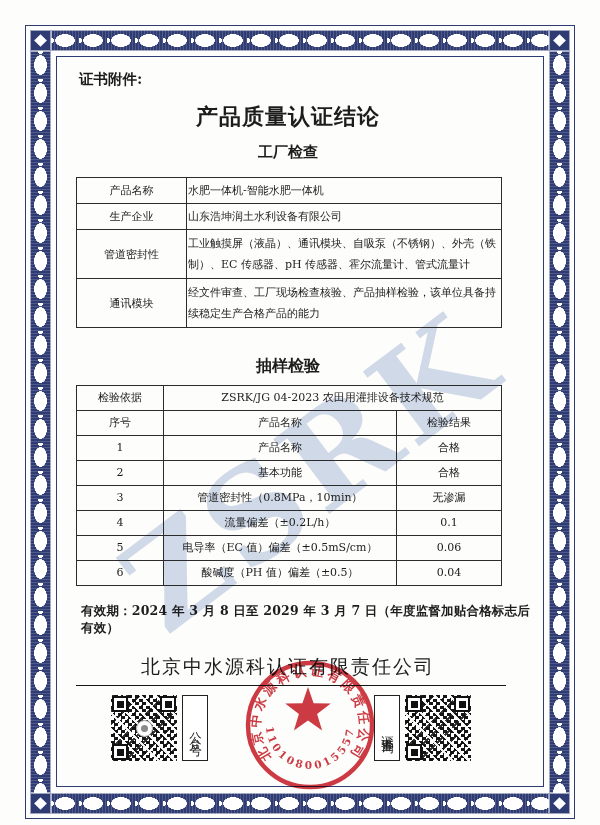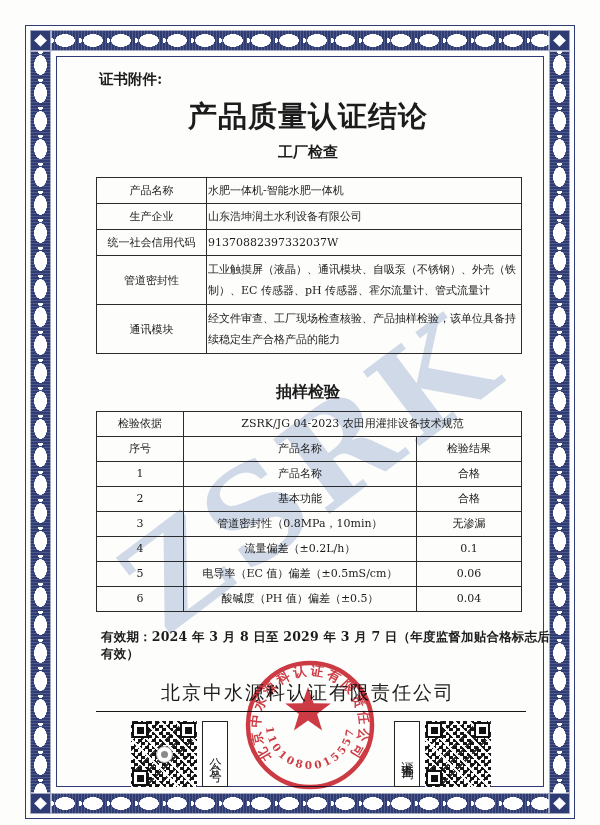--- a/index.html
+++ b/index.html
@@ -44,23 +44,23 @@
 
   
   .watermark{
     position:absolute;left:88px;top:392px;width:444px;height:160px;
     font-size:128px;font-weight:bold;line-height:160px;text-align:center;
     letter-spacing:6px;color:rgba(146,168,203,.42);
     transform:rotate(-37deg);z-index:1;pointer-events:none;user-select:none;
   }
 
   
-  .content{position:absolute;left:65px;top:57px;width:486px;bottom:38px;z-index:2;}
+  .content{position:absolute;left:45px;top:57px;width:486px;bottom:38px;z-index:2;}
   .attachment{margin:13px 0 0 34px;font-size:14.5px;font-weight:bold;}
-  .title{margin:10px 0 0 0;text-align:center;font-size:29px;font-weight:bold;letter-spacing:1px;line-height:34px;}
+  .title{margin:10px 0 0 0;text-align:center;font-size:22px;font-weight:bold;letter-spacing:1px;line-height:34px;}
   .sec-heading{margin:8px 0 0 0;text-align:center;font-size:15px;font-weight:600;line-height:22px;}
   .sec-heading.sampling{margin-top:26px;font-size:16px;font-weight:bold;line-height:24px;}
 
   table{border-collapse:collapse;margin:14px 0 0 31px;width:425px;table-layout:fixed;background:transparent;}
   table,td{border:1px solid #2b2b2b;}
   table{border-width:1.5px;}
   td{font-size:11px;vertical-align:middle;padding:0 4px;}
   .t-label{text-align:center;white-space:nowrap;padding:0 2px;}
   .t-value{text-align:left;padding:2px 1px;line-height:21px;}
   tr.h1{height:24px;} tr.h2{height:49px;}
@@ -128,24 +128,20 @@
           <col style="width:315px">
         </colgroup>
       <tbody>
           <tr class="h1">
         <td class="t-label">产品名称</td>
         <td class="t-value">水肥一体机-智能水肥一体机</td>
       </tr>
       <tr class="h1">
         <td class="t-label">生产企业</td>
         <td class="t-value">山东浩坤润土水利设备有限公司</td>
-      </tr>
-      <tr class="h1">
-        <td class="t-label">统一社会信用代码</td>
-        <td class="t-value">91370882397332037W</td>
       </tr>
       <tr class="h2">
         <td class="t-label">管道密封性</td>
         <td class="t-value">工业触摸屏（液晶）、通讯模块、自吸泵（不锈钢）、外壳（铁制）、EC 传感器、pH 传感器、霍尔流量计、管式流量计</td>
       </tr>
       <tr class="h2">
         <td class="t-label">通讯模块</td>
         <td class="t-value">经文件审查、工厂现场检查核验、产品抽样检验，该单位具备持续稳定生产合格产品的能力</td>
       </tr>
     </tbody>

